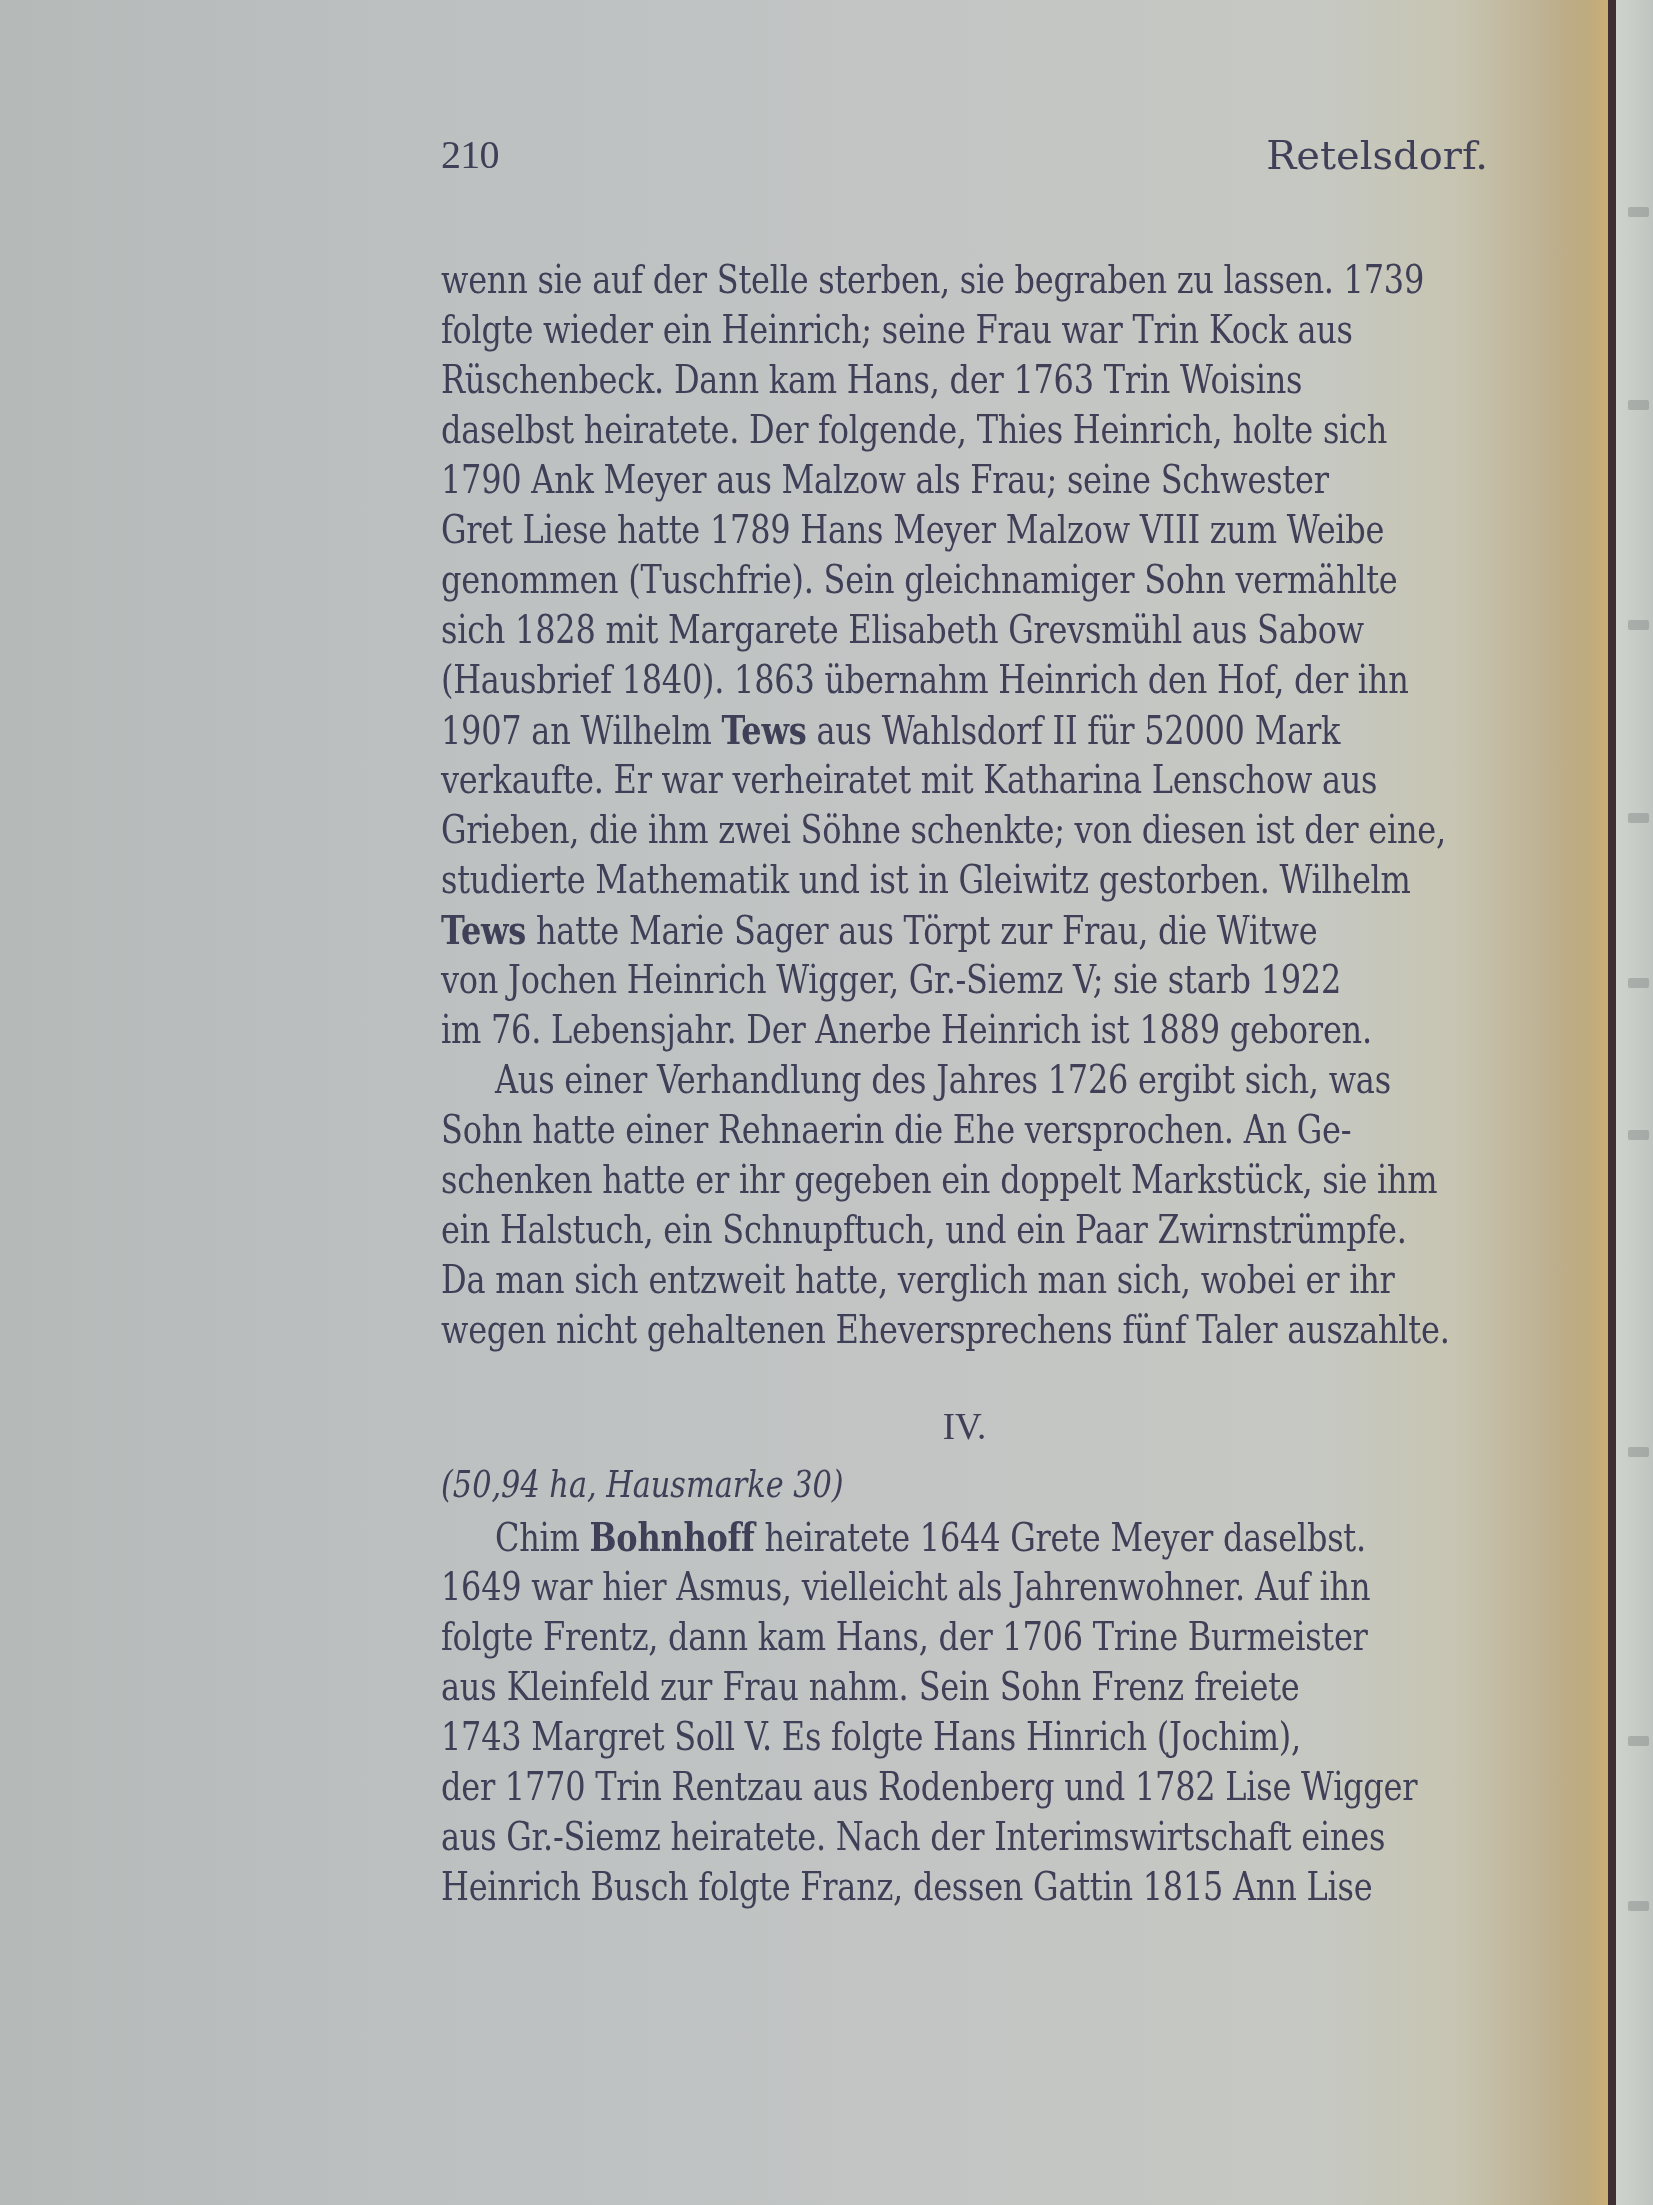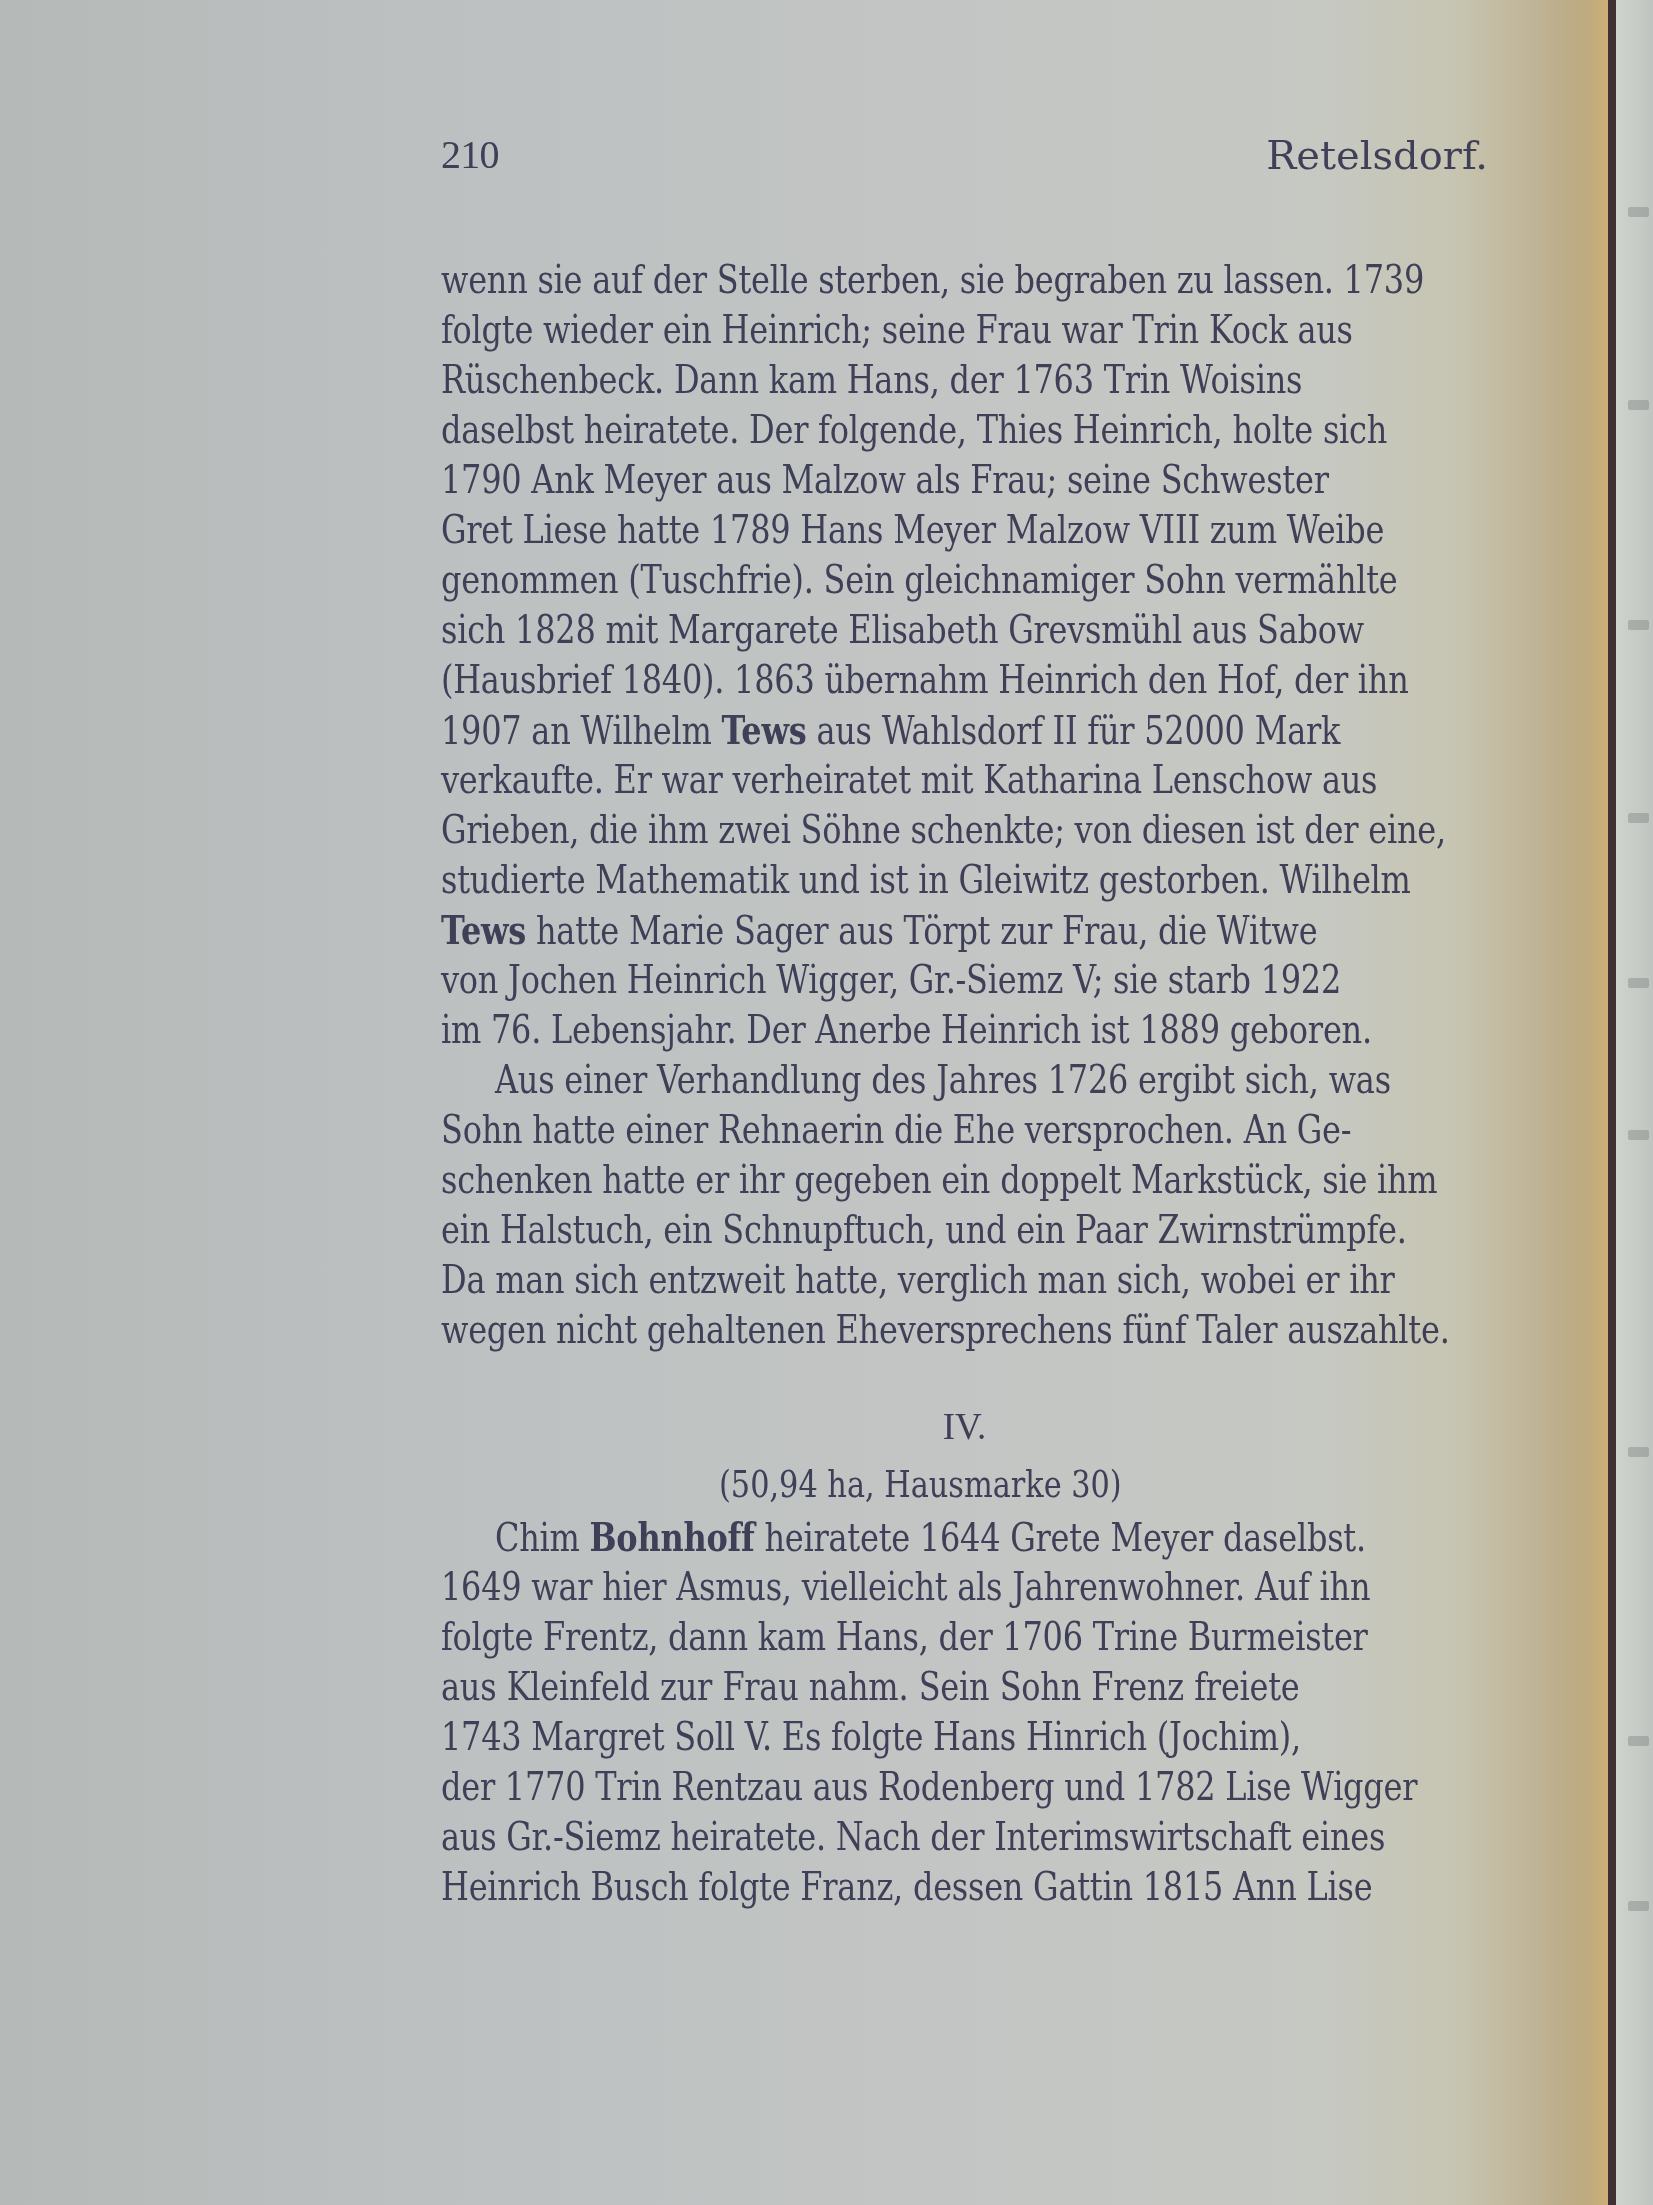--- a/index.html
+++ b/index.html
@@ -101,25 +101,25 @@
   }
   .section-number {
     text-align: center;
     font-size: 37px;
     height: 48px;
     line-height: 48px;
     margin-top: 48px;
     font-family: "Liberation Serif", serif;
   }
   .section-subtitle {
-    text-align: center;
     font-size: 37px;
     height: 55px;
     line-height: 55px;
     margin-top: 5.5px;
+    font-style: italic;
   }
   .condensed {
     display: inline-block;
     transform: scaleX(0.82);
     transform-origin: left center;
     width: 122%;
   }
 </style>
 </head>
 <body>

